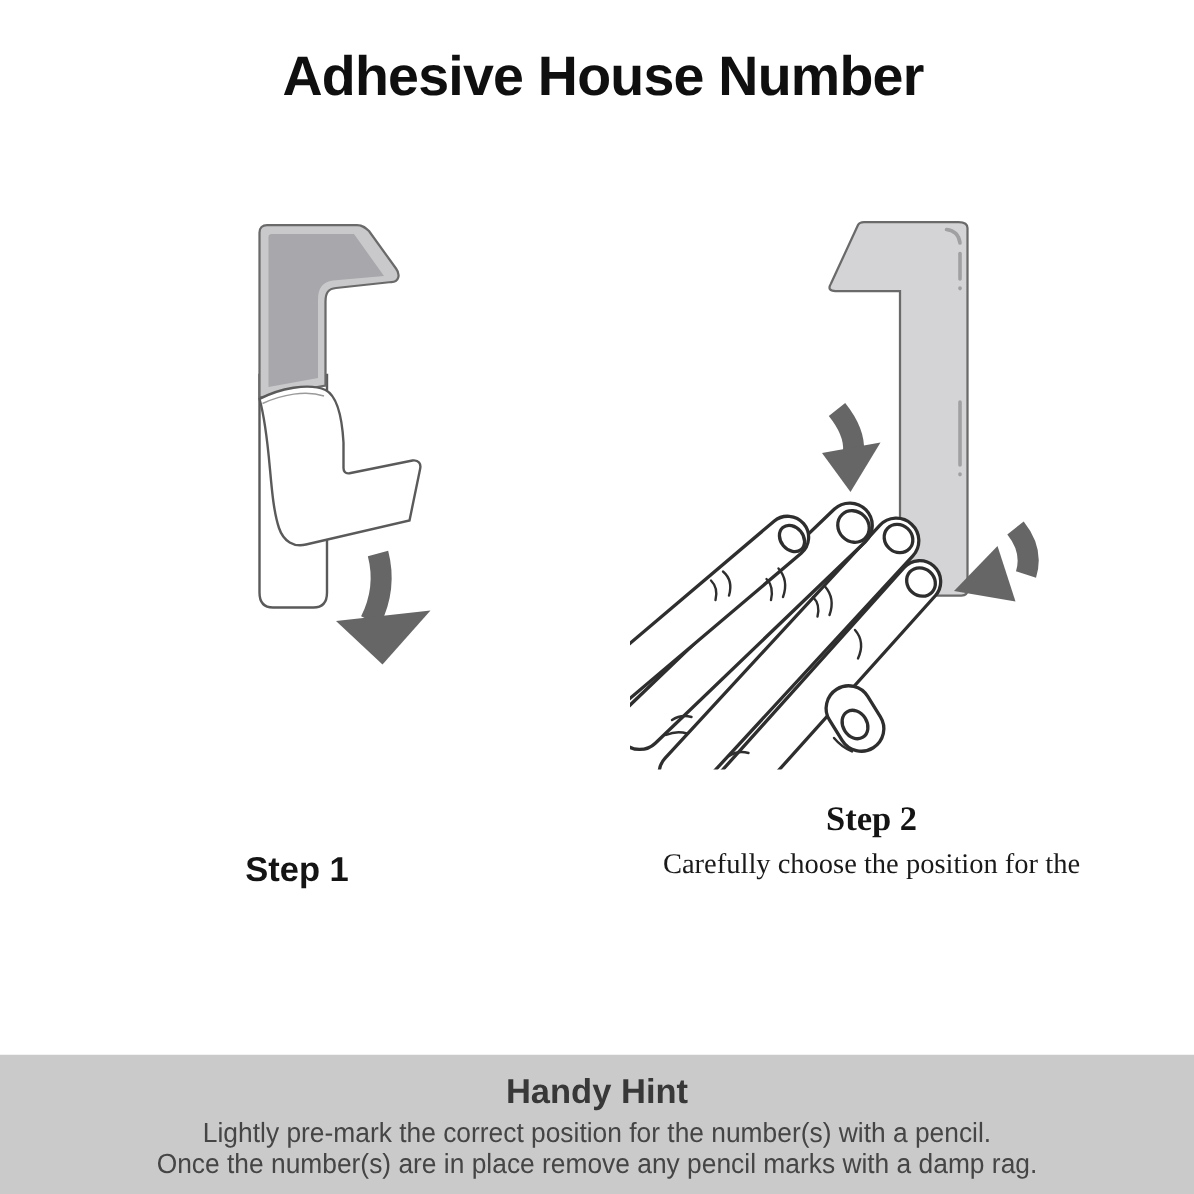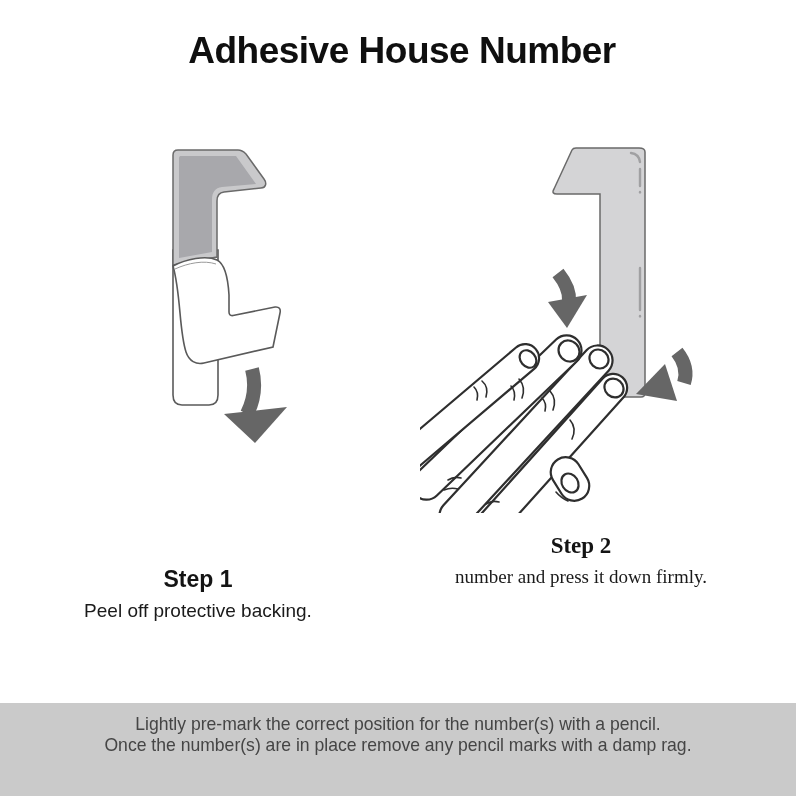--- a/index.html
+++ b/index.html
@@ -129,31 +129,31 @@
       <path class="hand-line" d="M 150,282 Q 157,290 152,301"></path>
       <path class="hand-line" d="M 28,342 Q 34,338 41,340"></path>
       <path class="hand-line" d="M 24,352 Q 31,349 38,351"></path>
       <path class="hand-line" d="M 66,366 Q 72,362 79,364"></path>
       <path class="hand-line" d="M 136,354 Q 141,360 148,363"></path>
     </g>
   </svg>
 
   <div class="step-text step-text-1">
     <h2 class="step-heading">Step 1</h2>
-    <div class="step-line">Peel off protective backing.</div>
   </div>
 
   <div class="step-text step-text-2">
     <h2 class="step-heading">Step 2</h2>
-    <div class="step-line">number and press it down firmly.</div>
+    <div class="step-line">Carefully choose the position for the</div>
   </div>
 
   <div class="hint-band">
     <svg class="hint-band-bg" width="796" height="93">
       <rect x="0" y="0" width="796" height="93" fill="#cacaca"></rect>
     </svg>
     <div class="hint-content">
+      <h2 class="hint-heading">Handy Hint</h2>
       <div class="hint-line">Lightly pre-mark the correct position for the number(s) with a pencil.</div>
       <div class="hint-line">Once the number(s) are in place remove any pencil marks with a damp rag.</div>
     </div>
   </div>
 
 </div>
 
 </body></html>

